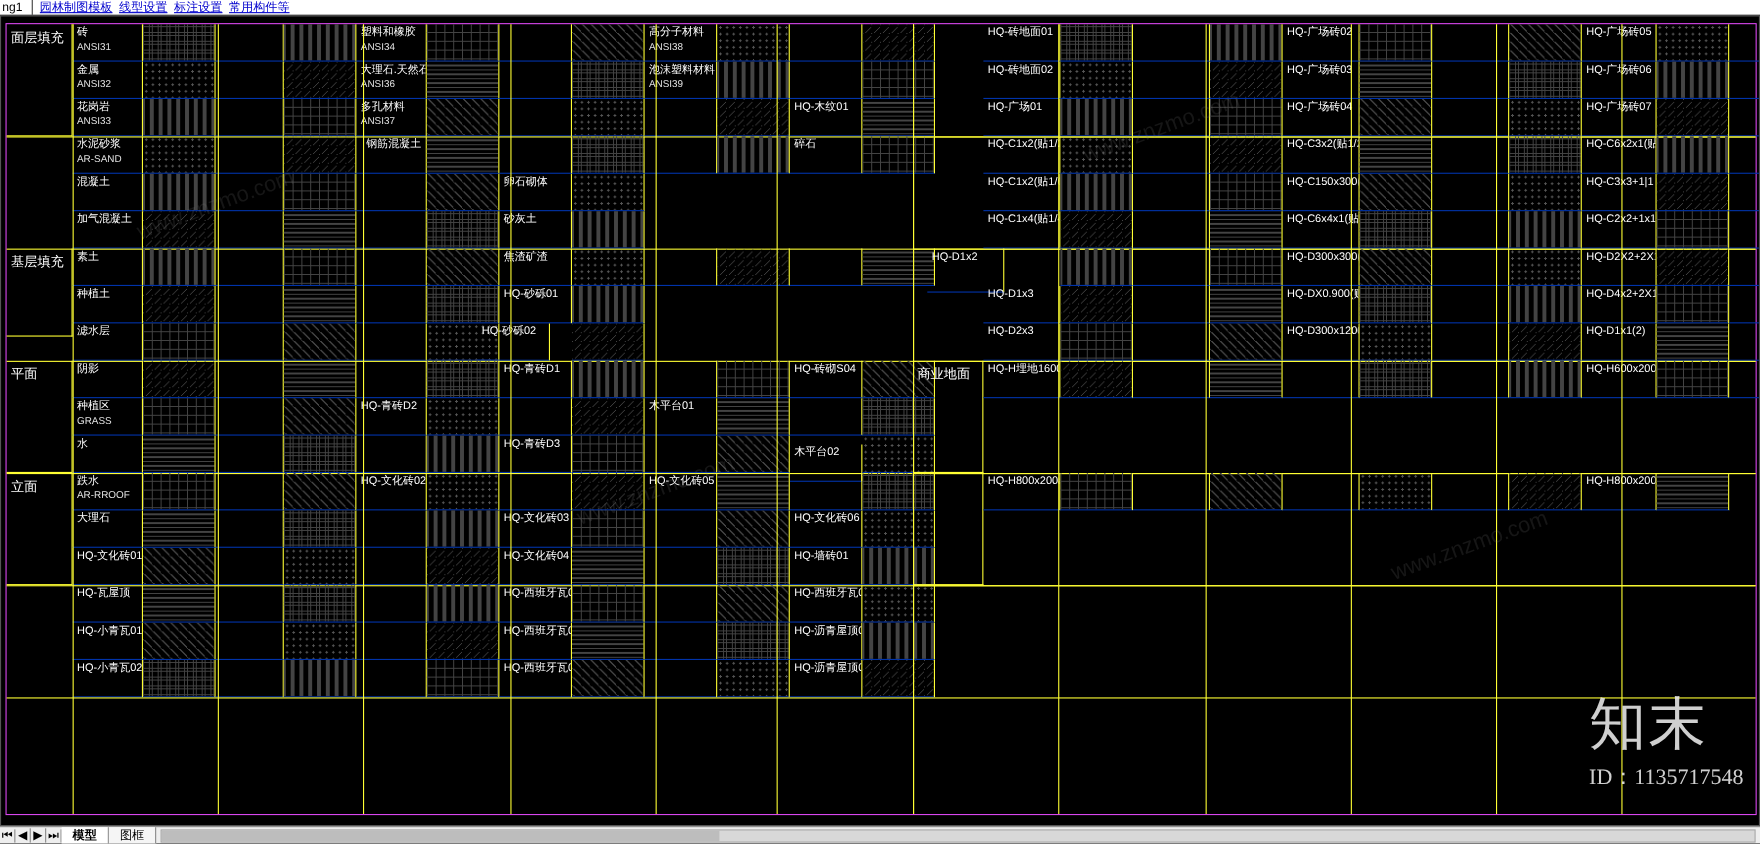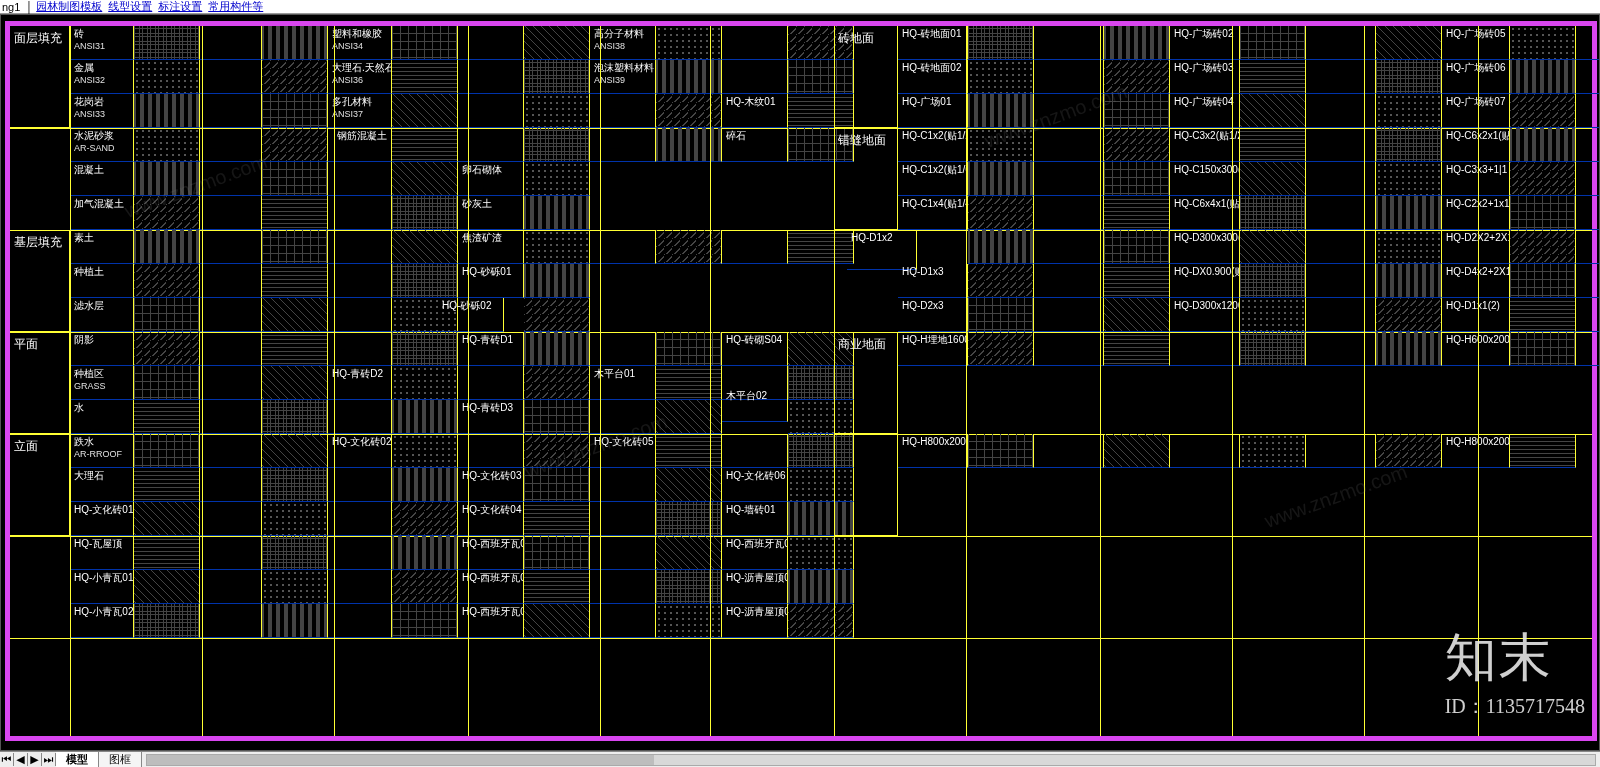--- a/index.html
+++ b/index.html
@@ -25,21 +25,21 @@
 
   
   .canvas {
     position:absolute; left:0; top:14px; right:0; bottom:16px;
     background:#000; border:1px solid #555;
     overflow:hidden;
   }
 
   .sheet {
     position:absolute; left:4px; top:6px; width:1592px; height:720px;
-    border:5px solid #d946ef;
+    border:1px solid #d946ef;
     padding-left:16px;
   }
 
   .cell {
     position:absolute;
     border-right:1px solid #ffff33;
     border-bottom:1px solid #0033aa;
     padding:2px 4px 0 4px;
     white-space:nowrap;
     overflow:hidden;
@@ -248,21 +248,21 @@
       <div class="swatch sw-g" style="left: 252px; top: 170px; width: 66px; height: 34px;"></div>
       <div class="cell" style="left: 318px; top: 170px; width: 64px; height: 34px;">
         <span></span>
       </div>
       <div class="swatch sw-b" style="left: 382px; top: 170px; width: 66px; height: 34px;"></div>
       <div class="cell" style="left: 448px; top: 170px; width: 66px; height: 34px;">
         <span>砂灰土</span>
       </div>
       <div class="swatch sw-d" style="left: 514px; top: 170px; width: 66px; height: 34px;"></div>
       <div class="hdiv" style="top: 204px;"></div>
-      <div class="rowcat" style="top: 204px; height: 102px; width: 60px;">基层填充</div>
+      <div class="rowcat" style="top: 204px; height: 80px; width: 60px;">基层填充</div>
       <div class="cell" style="left: 60px; top: 204px; width: 64px; height: 34px;">
         <span>素土</span>
       </div>
       <div class="swatch sw-d" style="left: 124px; top: 204px; width: 66px; height: 34px;"></div>
       <div class="cell" style="left: 190px; top: 204px; width: 62px; height: 34px;">
         <span></span>
       </div>
       <div class="swatch sw-f" style="left: 252px; top: 204px; width: 66px; height: 34px;"></div>
       <div class="cell" style="left: 318px; top: 204px; width: 64px; height: 34px;">
         <span></span>
@@ -376,21 +376,21 @@
       </div>
       <div class="swatch sw-d" style="left: 382px; top: 374px; width: 66px; height: 34px;"></div>
       <div class="cell" style="left: 448px; top: 374px; width: 66px; height: 34px;">
         <span>HQ-青砖D3</span>
       </div>
       <div class="swatch sw-f" style="left: 514px; top: 374px; width: 66px; height: 34px;"></div>
       <div class="cell" style="left: 580px; top: 374px; width: 66px; height: 34px;">
         <span></span>
       </div>
       <div class="swatch sw-a" style="left: 646px; top: 374px; width: 66px; height: 34px;"></div>
-      <div class="cell" style="left: 712px; top: 362px; width: 66px; height: 34px;">
+      <div class="cell" style="left: 712px; top: 382px; width: 66px; height: 34px;">
         <span>木平台02</span>
       </div>
       <div class="swatch sw-c" style="left: 778px; top: 374px; width: 66px; height: 34px;"></div>
       <div class="hdiv" style="top: 408px;"></div>
       <div class="rowcat" style="top: 408px; height: 102px; width: 60px;">立面</div>
       <div class="cell" style="left: 60px; top: 408px; width: 64px; height: 34px;">
         <span>跌水</span>
         <span class="sub">AR-RROOF</span>
       </div>
       <div class="swatch sw-f" style="left: 124px; top: 408px; width: 66px; height: 34px;"></div>
@@ -530,21 +530,20 @@
       <div class="cell" style="left: 580px; top: 578px; width: 66px; height: 34px;">
         <span></span>
       </div>
       <div class="swatch sw-c" style="left: 646px; top: 578px; width: 66px; height: 34px;"></div>
       <div class="cell" style="left: 712px; top: 578px; width: 66px; height: 34px;">
         <span>HQ-沥青屋顶02</span>
       </div>
       <div class="swatch sw-e" style="left: 778px; top: 578px; width: 66px; height: 34px;"></div>
       <div class="hdiv" style="top: 612px;"></div>
       <div class="vdiv" style="left: 824px;"></div>
-      <div class="rowcat" style="left: 824px; top: 0px; height: 102px; width: 64px;">砖地面</div>
       <div class="cell" style="left: 888px; top: 0px; width: 70px; height: 34px;">
         <span>HQ-砖地面01</span>
       </div>
       <div class="swatch sw-b" style="left: 958px; top: 0px; width: 66px; height: 34px;"></div>
       <div class="cell" style="left: 1024px; top: 0px; width: 70px; height: 34px;">
         <span></span>
       </div>
       <div class="swatch sw-d" style="left: 1094px; top: 0px; width: 66px; height: 34px;"></div>
       <div class="cell" style="left: 1160px; top: 0px; width: 70px; height: 34px;">
         <span>HQ-广场砖02</span>
@@ -601,21 +600,20 @@
       </div>
       <div class="swatch sw-c" style="left: 1366px; top: 68px; width: 66px; height: 34px;"></div>
       <div class="cell" style="left: 1432px; top: 68px; width: 68px; height: 34px;">
         <span>HQ-广场砖07</span>
       </div>
       <div class="swatch sw-e" style="left: 1500px; top: 68px; width: 66px; height: 34px;"></div>
       <div class="cell" style="left: 1566px; top: 68px; width: 66px; height: 34px;">
         <span></span>
       </div>
       <div class="hdiv" style="top: 102px; left: 824px; right: 0px;"></div>
-      <div class="rowcat" style="left: 824px; top: 102px; height: 102px; width: 64px;">错缝地面</div>
       <div class="cell" style="left: 888px; top: 102px; width: 70px; height: 34px;">
         <span>HQ-C1x2(贴1/2)</span>
       </div>
       <div class="swatch sw-c" style="left: 958px; top: 102px; width: 66px; height: 34px;"></div>
       <div class="cell" style="left: 1024px; top: 102px; width: 70px; height: 34px;">
         <span></span>
       </div>
       <div class="swatch sw-e" style="left: 1094px; top: 102px; width: 66px; height: 34px;"></div>
       <div class="cell" style="left: 1160px; top: 102px; width: 70px; height: 34px;">
         <span>HQ-C3x2(贴1/2)</span>

